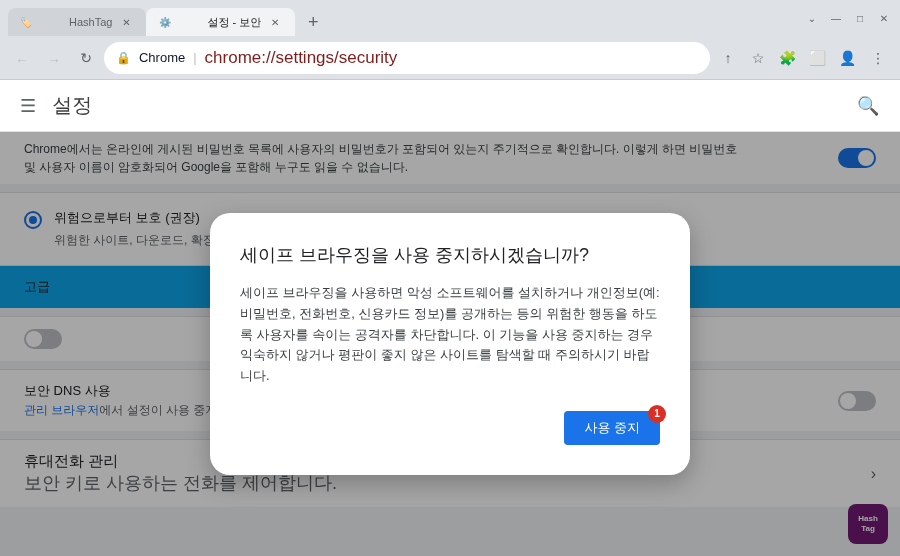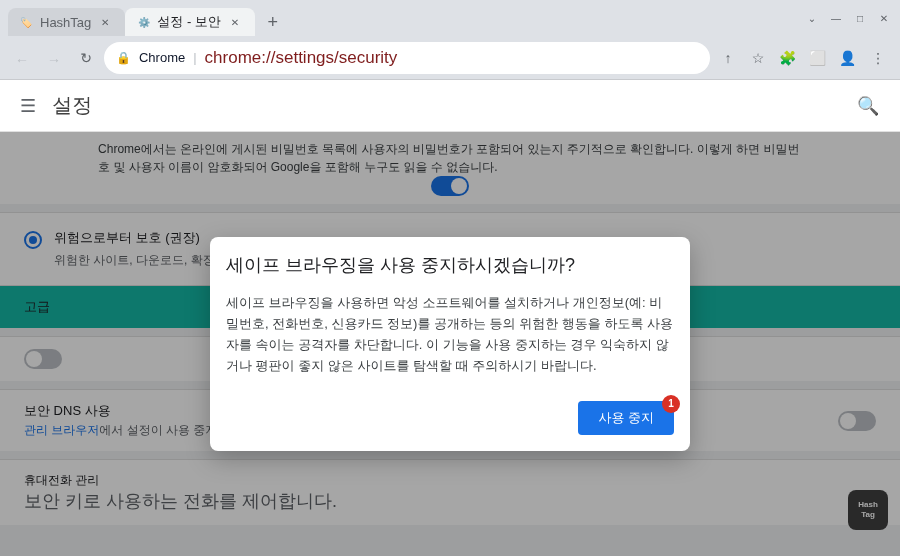--- a/index.html
+++ b/index.html
@@ -45,21 +45,22 @@
       display: flex;
       align-items: center;
       justify-content: center;
       font-size: 10px;
     }
     .tab-title {
       flex: 1;
       overflow: hidden;
       text-overflow: ellipsis;
       white-space: nowrap;
-      font-size: 13px;
+      font-size: 11px;
+      margin-left: 29px;
     }
     .tab-close {
       width: 16px;
       height: 16px;
       border-radius: 50%;
       display: flex;
       align-items: center;
       justify-content: center;
       font-size: 10px;
       cursor: pointer;
@@ -267,21 +268,21 @@
     }
 
     .divider-section {
       padding: 12px 24px;
       font-size: 13px;
       color: #202124;
       background: white;
       border-top: 1px solid #e0e0e0;
     }
     .divider-section.gray-bg {
-      background: #14b8a6;
+      background: #0ea5e9;
     }
 
     .dns-section {
       background: white;
       padding: 12px 24px;
       border-top: 1px solid #e0e0e0;
       margin-top: 8px;
     }
     .dns-title {
       font-size: 13px;
@@ -303,21 +304,21 @@
     .phone-section {
       background: white;
       padding: 12px 24px;
       border-top: 1px solid #e0e0e0;
       margin-top: 8px;
       display: flex;
       align-items: center;
       justify-content: space-between;
     }
     .phone-info .title {
-      font-size: 12px;
+      font-size: 15px;
       color: #202124;
       font-weight: 500;
     }
     .phone-info .sub {
       font-size: 18px;
       color: #5f6368;
     }
     .chevron-right {
       font-size: 16px;
       color: #5f6368;
@@ -330,22 +331,22 @@
       background: rgba(0,0,0,0.35);
       display: flex;
       align-items: center;
       justify-content: center;
       z-index: 100;
     }
 
     
     .dialog {
       background: white;
-      border-radius: 8px;
-      padding: 16px;
+      border-radius: 20px;
+      padding: 30px;
       width: 480px;
       box-shadow: 0 8px 24px rgba(0,0,0,0.25);
       position: relative;
     }
     .dialog-title {
       font-size: 18px;
       color: #202124;
       font-weight: 500;
       margin-bottom: 16px;
     }
@@ -395,43 +396,42 @@
       display: flex;
       align-items: center;
       justify-content: center;
       font-weight: bold;
     }
 
     
     .hashtag-logo {
       width: 40px;
       height: 40px;
-      background: #404040;
+      background: #701a75;
       border-radius: 8px;
       position: absolute;
-      bottom: 26px;
+      bottom: 12px;
       right: 12px;
       display: flex;
       align-items: center;
       justify-content: center;
       font-size: 8px;
       color: white;
       font-weight: bold;
       text-align: center;
       line-height: 1.2;
     }
 
     
     .top-text-row {
       display: flex;
       align-items: center;
       justify-content: space-between;
-      padding: 8px 36px;
-      background: white;
-      flex-direction: column;
+      padding: 8px 24px;
+      background: white;
     }
     .top-text {
       font-size: 12px;
       color: #3c4043;
       line-height: 1.5;
       max-width: 85%;
     }
   </style>
 </head>
 <body>

